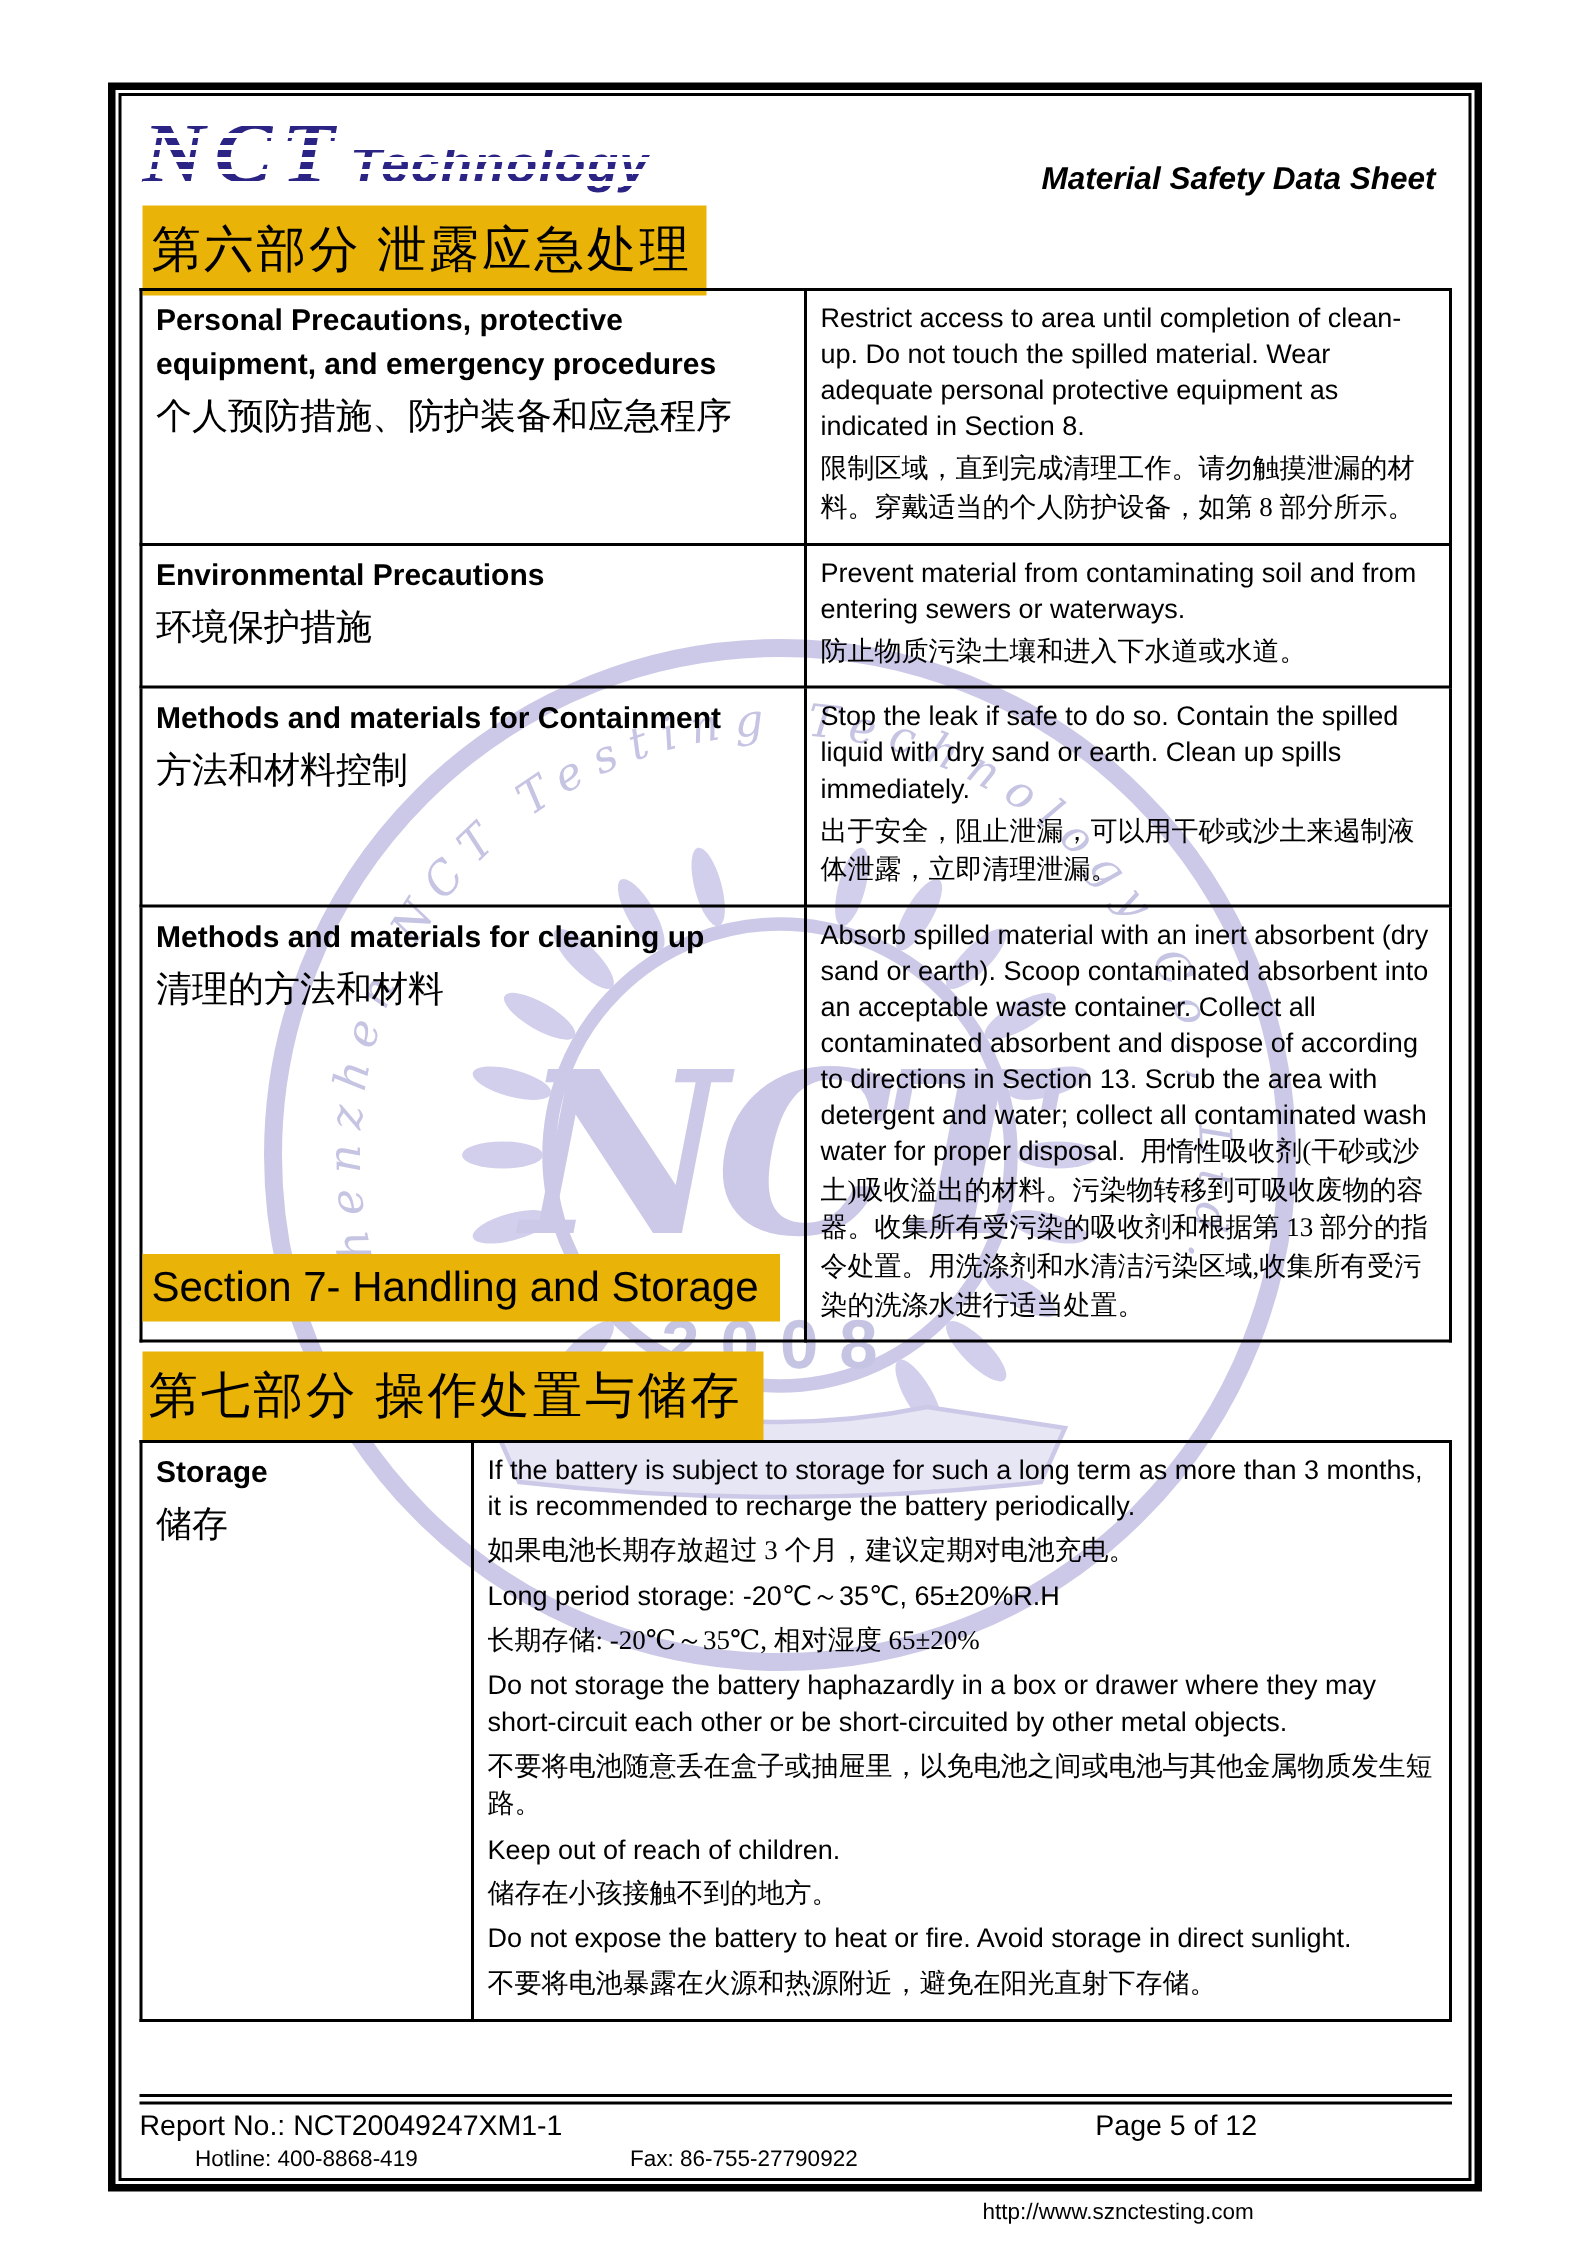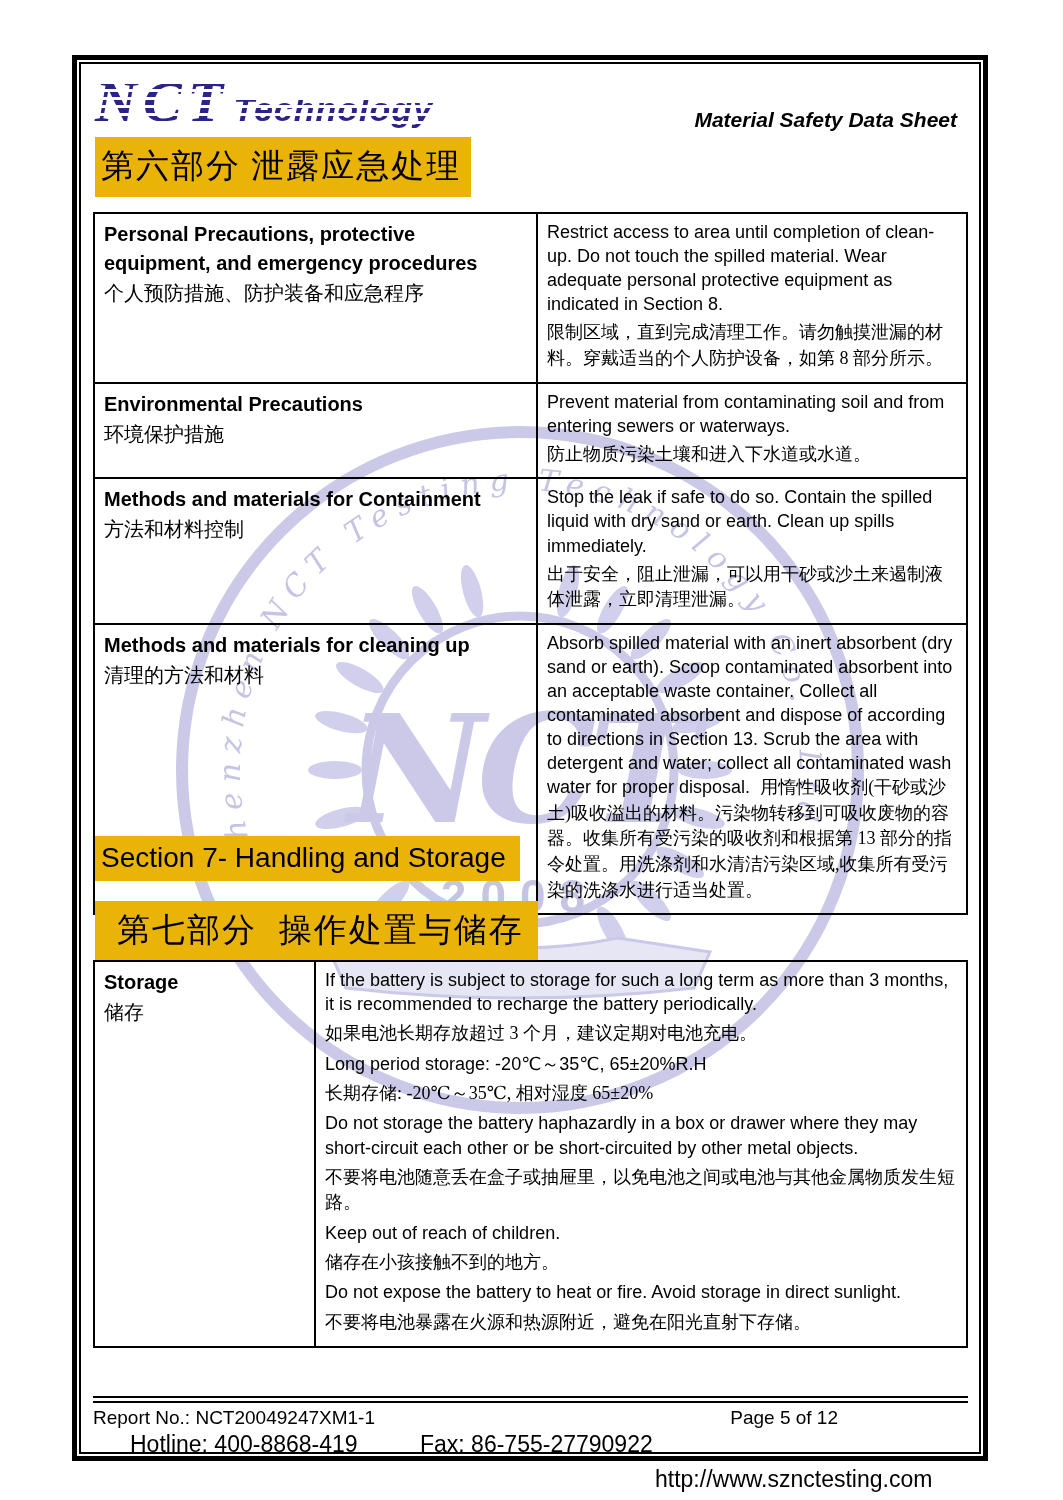--- a/index.html
+++ b/index.html
@@ -34,46 +34,46 @@
     font-family:"Liberation Serif","DejaVu Serif",serif;}
   .logo-tech{font-size:34px;font-weight:bold;font-style:italic;letter-spacing:1px;}
 
   .msds-title{top:108px;right:106px;font-size:21px;font-weight:bold;font-style:italic;}
 
   
   .hl{background:#eab308;display:inline-block;text-align:center;}
   .h-cn1{left:95px;top:137px;font-size:33px;padding:7px 10px 8px 6px;
     font-family:"Liberation Serif","DejaVu Serif",serif;letter-spacing:2px;}
   .h-en7{left:95px;top:836px;font-size:28px;padding:6px 14px 7px 6px;}
-  .h-cn7{left:95px;top:901px;font-size:33px;padding:7px 14px 8px 22px;
-    font-family:Liberation Mono, monospace;letter-spacing:2px;}
+  .h-cn7{left:95px;top:901px;font-size:33px;padding:7px 14px 8px 4px;
+    font-family:Liberation Sans, sans-serif;letter-spacing:2px;}
 
   
   table{border-collapse:collapse;background:transparent;}
   .tbl{left:93px;width:875px;}
-  .t6{top:212px;}
+  .t6{top:192px;}
   .t7{top:960px;}
   td{border:2px solid #000;vertical-align:top;padding:6px 9px;}
   .t6 .c-label{width:423px;}
   .t7 .c-label{width:201px;}
   .cell-label-en{font-size:20px;font-weight:bold;line-height:1.45;}
-  .cell-label-cn{font-size:20px;line-height:1.5;margin-top:2px;
-    font-family:Liberation Mono, monospace;}
+  .cell-label-cn{font-size:24px;line-height:1.5;margin-top:2px;
+    font-family:Liberation Sans, sans-serif;}
   .body-en{font-size:18px;line-height:1.34;margin:0 0 4px 0;}
   .body-cn{font-size:18px;line-height:1.42;margin:0 0 4px 0;
     font-family:"Liberation Serif","DejaVu Serif",serif;}
   .r1{height:152px;} .r2{height:78px;} .r3{height:100px;} .r4{height:226px;}
   .rh{height:82px;} .rs{height:324px;}
   .stline{margin-bottom:5px;}
 
   
   .foot-sep{left:93px;top:1396px;width:875px;border-top:7px double #000;}
   .foot-row1{left:93px;top:1407px;width:745px;display:flex;
     justify-content:space-between;font-size:19px;}
-  .foot-row2{left:93px;top:1431px;width:875px;height:24px;font-size:23px;}
+  .foot-row2{left:93px;top:1431px;width:875px;height:24px;font-size:15px;}
   .foot-hotline{position:absolute;left:37px;top:0;}
   .foot-fax{position:absolute;left:327px;top:0;}
   .foot-web{position:absolute;left:562px;top:0;margin-top:35px;}
 </style>
 </head>
 <body>
 
 <svg class="wm" width="1063" height="1500" viewBox="0 0 1063 1500">
   <defs>
     <path id="wm-arc" d="M257,866 A280,280 0 1 1 783,866" fill="none"></path>

